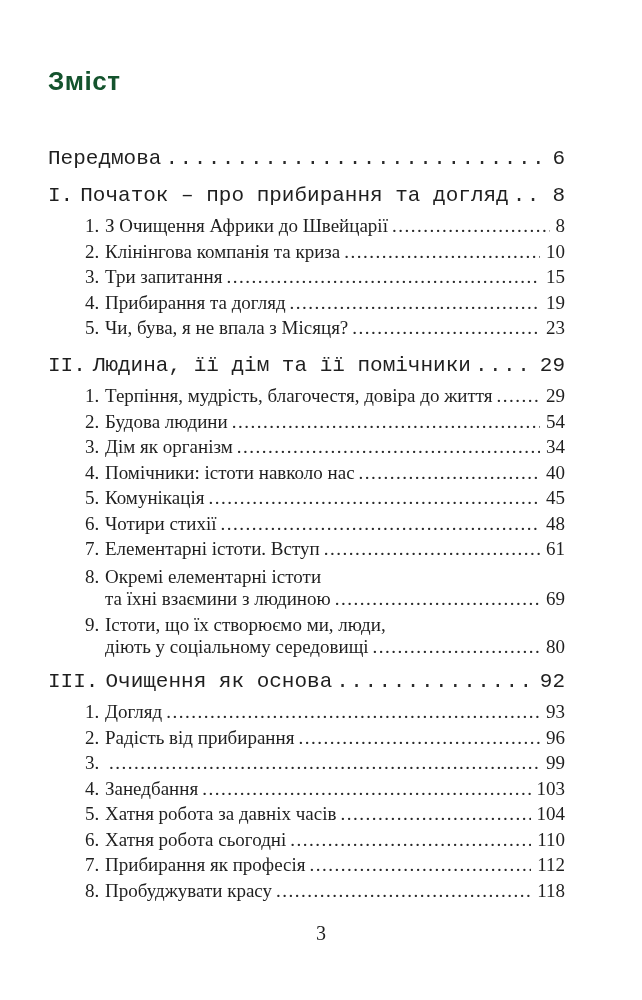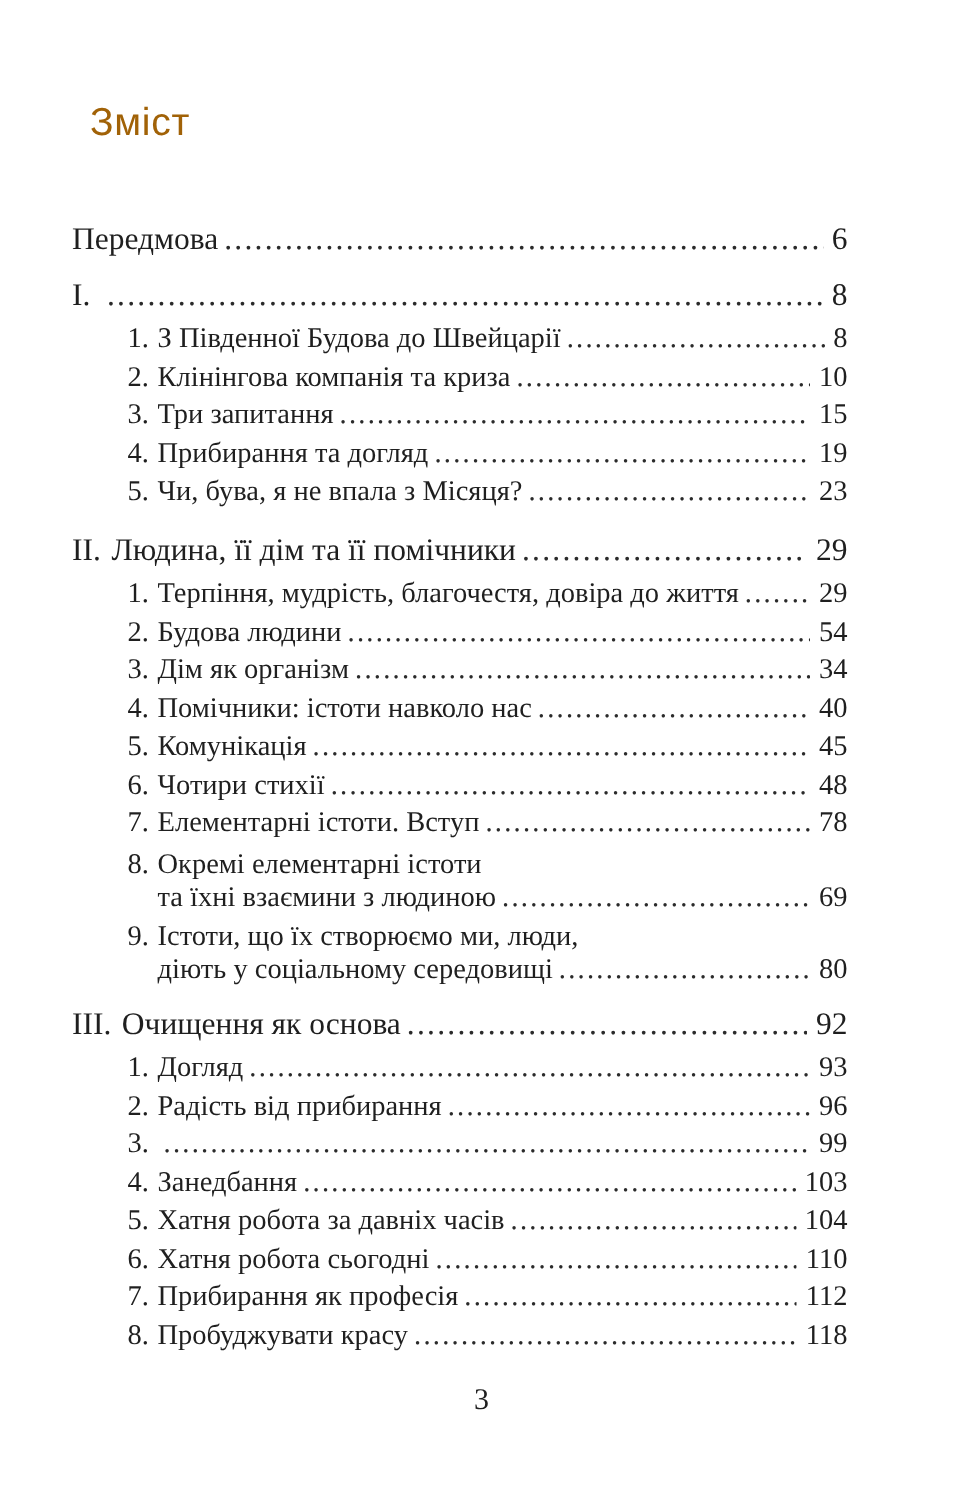--- a/index.html
+++ b/index.html
@@ -12,31 +12,32 @@
     height: 1000px;
     overflow: hidden;
     font-family: "Liberation Serif", "DejaVu Serif", serif;
     color: #1f1f1f;
     position: relative;
   }
   .content {
     padding: 0 77px 0 48px;
   }
   .page-title {
-    margin: 66px 0 0 12px;
+    margin: 66px 0 0 0;
     font-family: "Liberation Sans", "DejaVu Sans", sans-serif;
-    font-weight: 400;
+    font-weight: 700;
     font-size: 26px;
     line-height: 30px;
     letter-spacing: 0.5px;
-    color: #a16207;
+    color: #14532d;
   }
   .row {
     display: flex;
     align-items: baseline;
+    font-family: Liberation Mono, monospace;
   }
   .big {
     font-size: 21px;
     line-height: 30px;
   }
   .preface { margin-top: 48px; }
   .sect-mt1 { margin-top: 7px; }
   .sect-mt2 { margin-top: 10.5px; text-align: center; }
   .sect-mt3 { margin-top: 9.5px; }
   .sect-num { flex: none; margin-right: 7px; }
@@ -93,27 +94,28 @@
   <h1 class="page-title">Зміст</h1>
 
   <div class="row big preface">
     <span class="sect-title">Передмова</span>
     <span class="dots"></span>
     <span class="pg">6</span>
   </div>
 
   <div class="row big sect-mt1">
     <span class="sect-num">І.</span>
+    <span class="sect-title">Початок – про прибирання та догляд</span>
     <span class="dots"></span>
     <span class="pg">8</span>
   </div>
   <div class="items">
     <div class="item">
       <span class="num">1.</span>
-      <span class="txt">З Південної Будова до Швейцарії</span>
+      <span class="txt">З Очищення Африки до Швейцарії</span>
       <span class="dots"></span>
       <span class="pg">8</span>
     </div>
     <div class="item">
       <span class="num">2.</span>
       <span class="txt">Клінінгова компанія та криза</span>
       <span class="dots"></span>
       <span class="pg">10</span>
     </div>
     <div class="item">
@@ -176,21 +178,21 @@
     <div class="item">
       <span class="num">6.</span>
       <span class="txt">Чотири стихії</span>
       <span class="dots"></span>
       <span class="pg">48</span>
     </div>
     <div class="item">
       <span class="num">7.</span>
       <span class="txt">Елементарні істоти. Вступ</span>
       <span class="dots"></span>
-      <span class="pg">78</span>
+      <span class="pg">61</span>
     </div>
     <div class="item multi">
       <div class="iline">
         <span class="num">8.</span>
         <span class="txt">Окремі елементарні істоти</span>
       </div>
       <div class="iline cont">
         <span class="txt">та їхні взаємини з людиною</span>
         <span class="dots"></span>
         <span class="pg">69</span>

